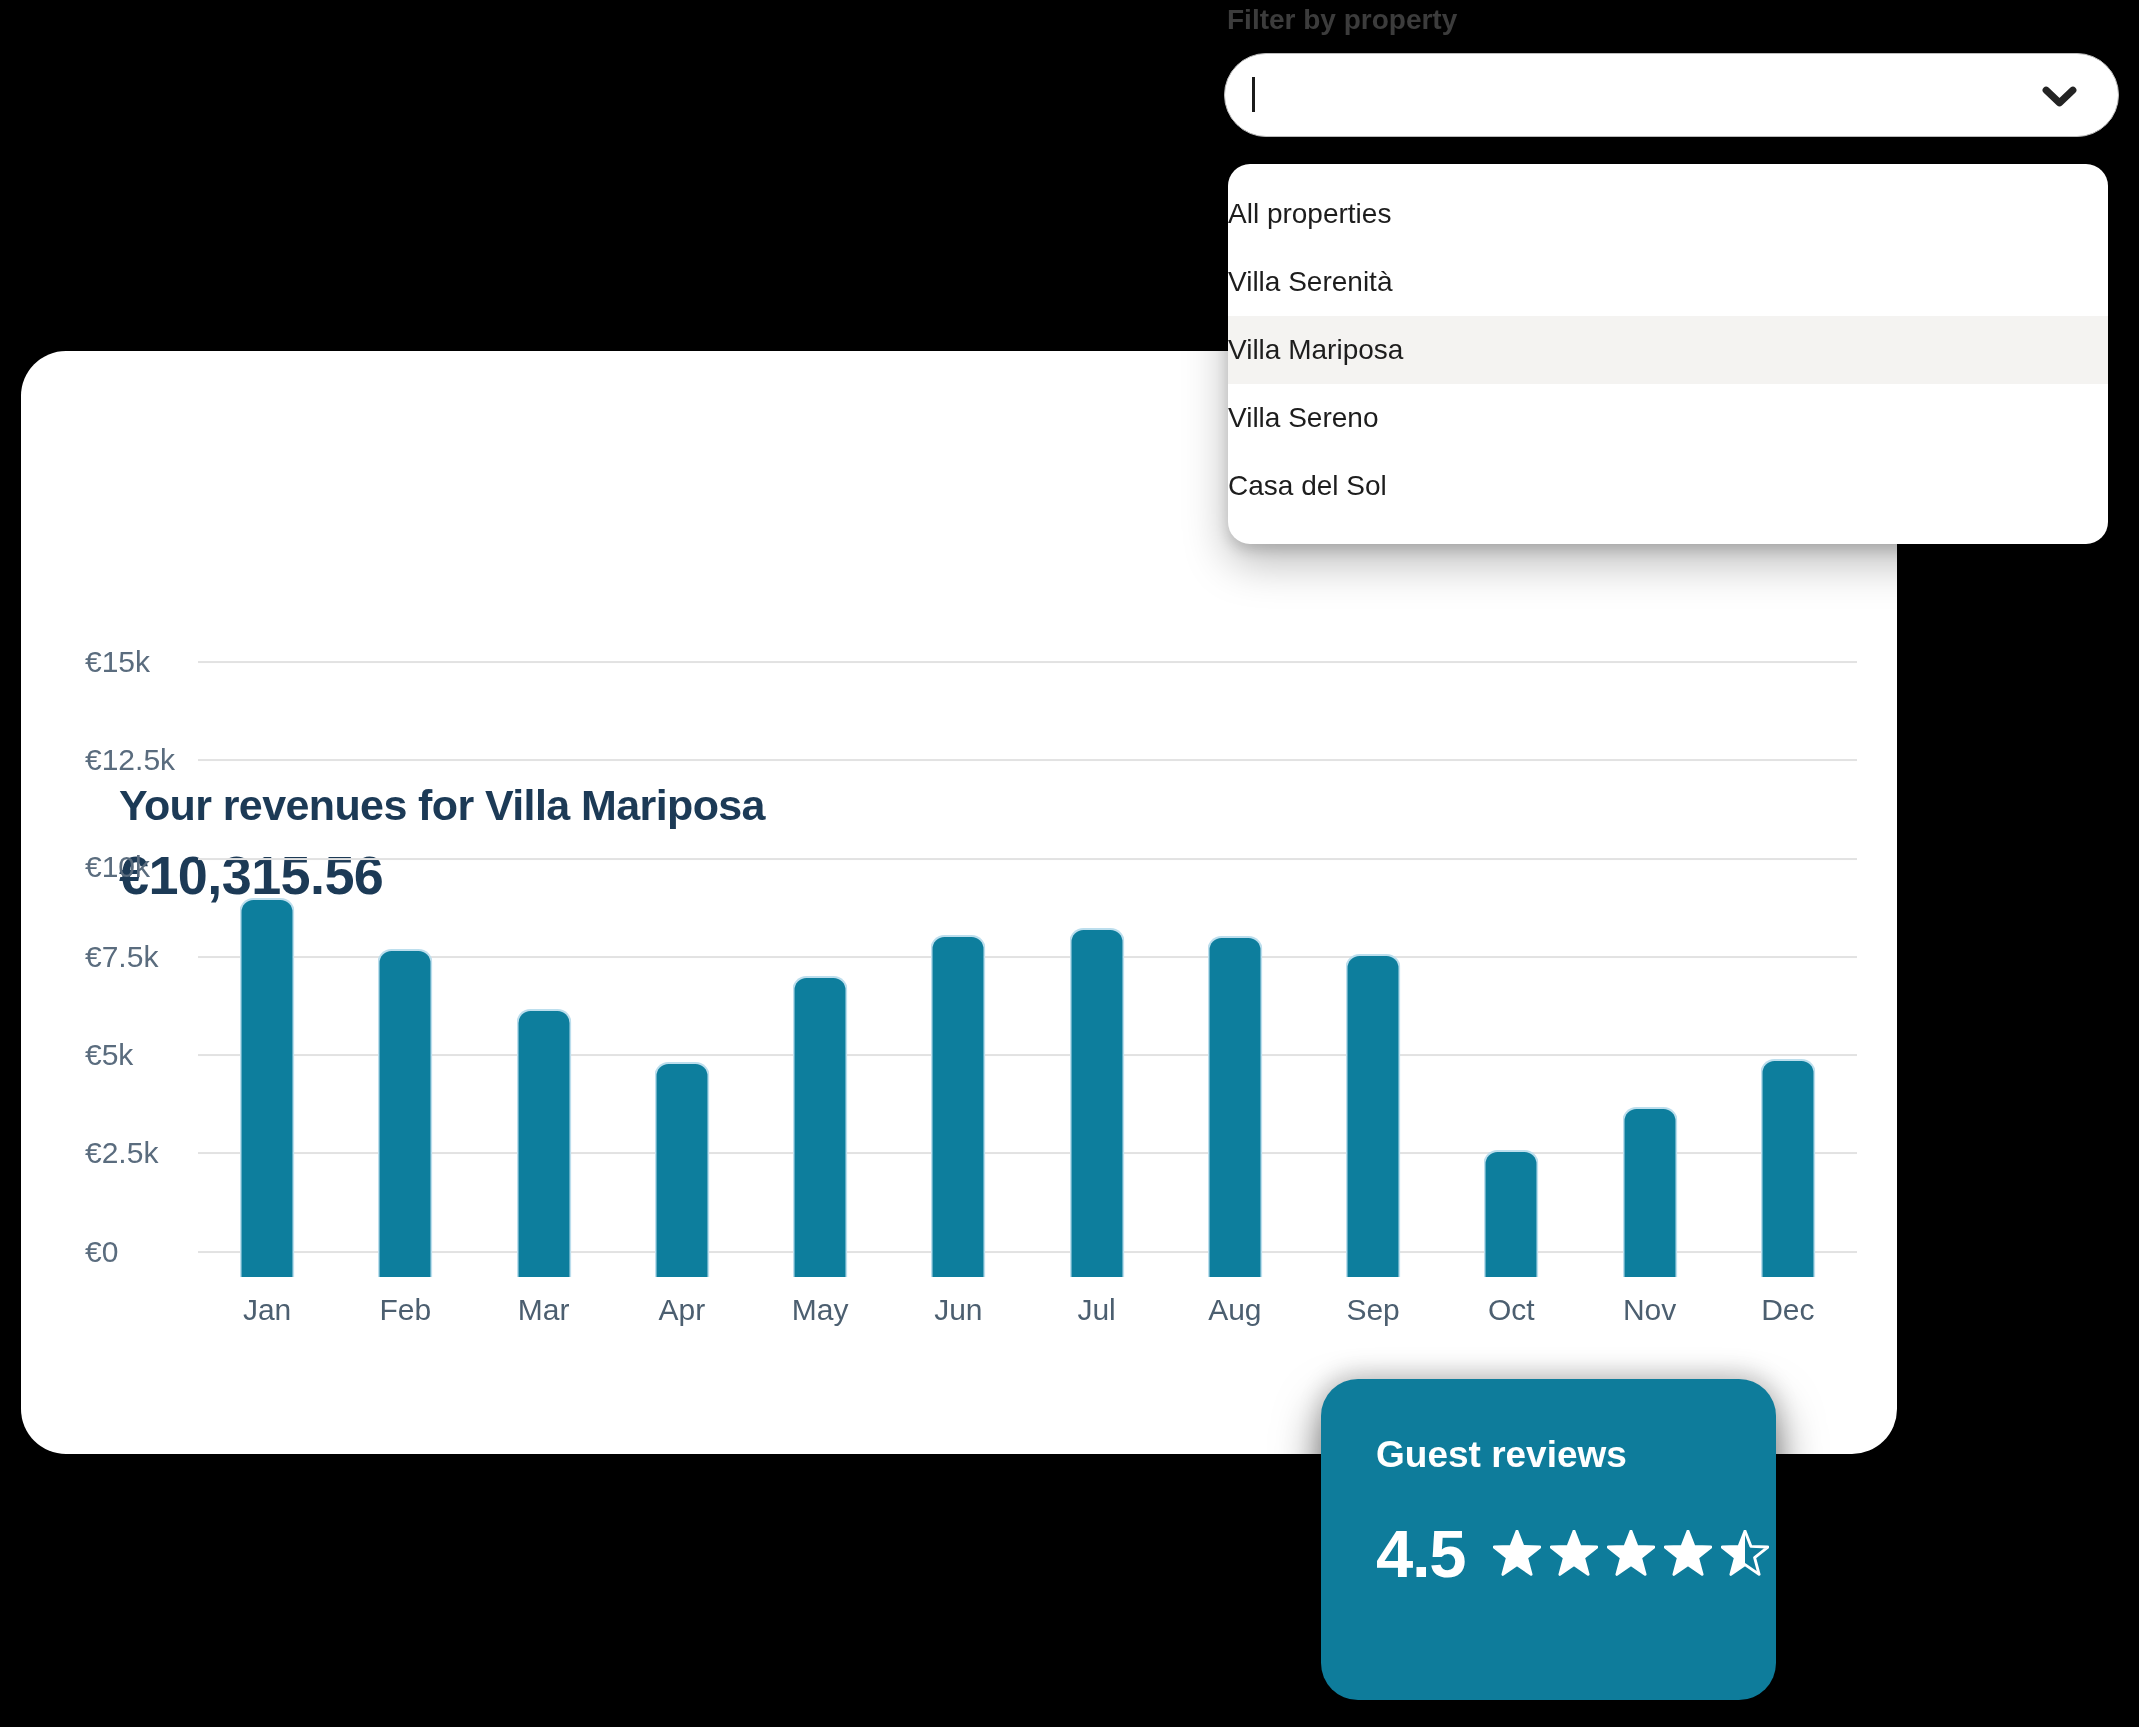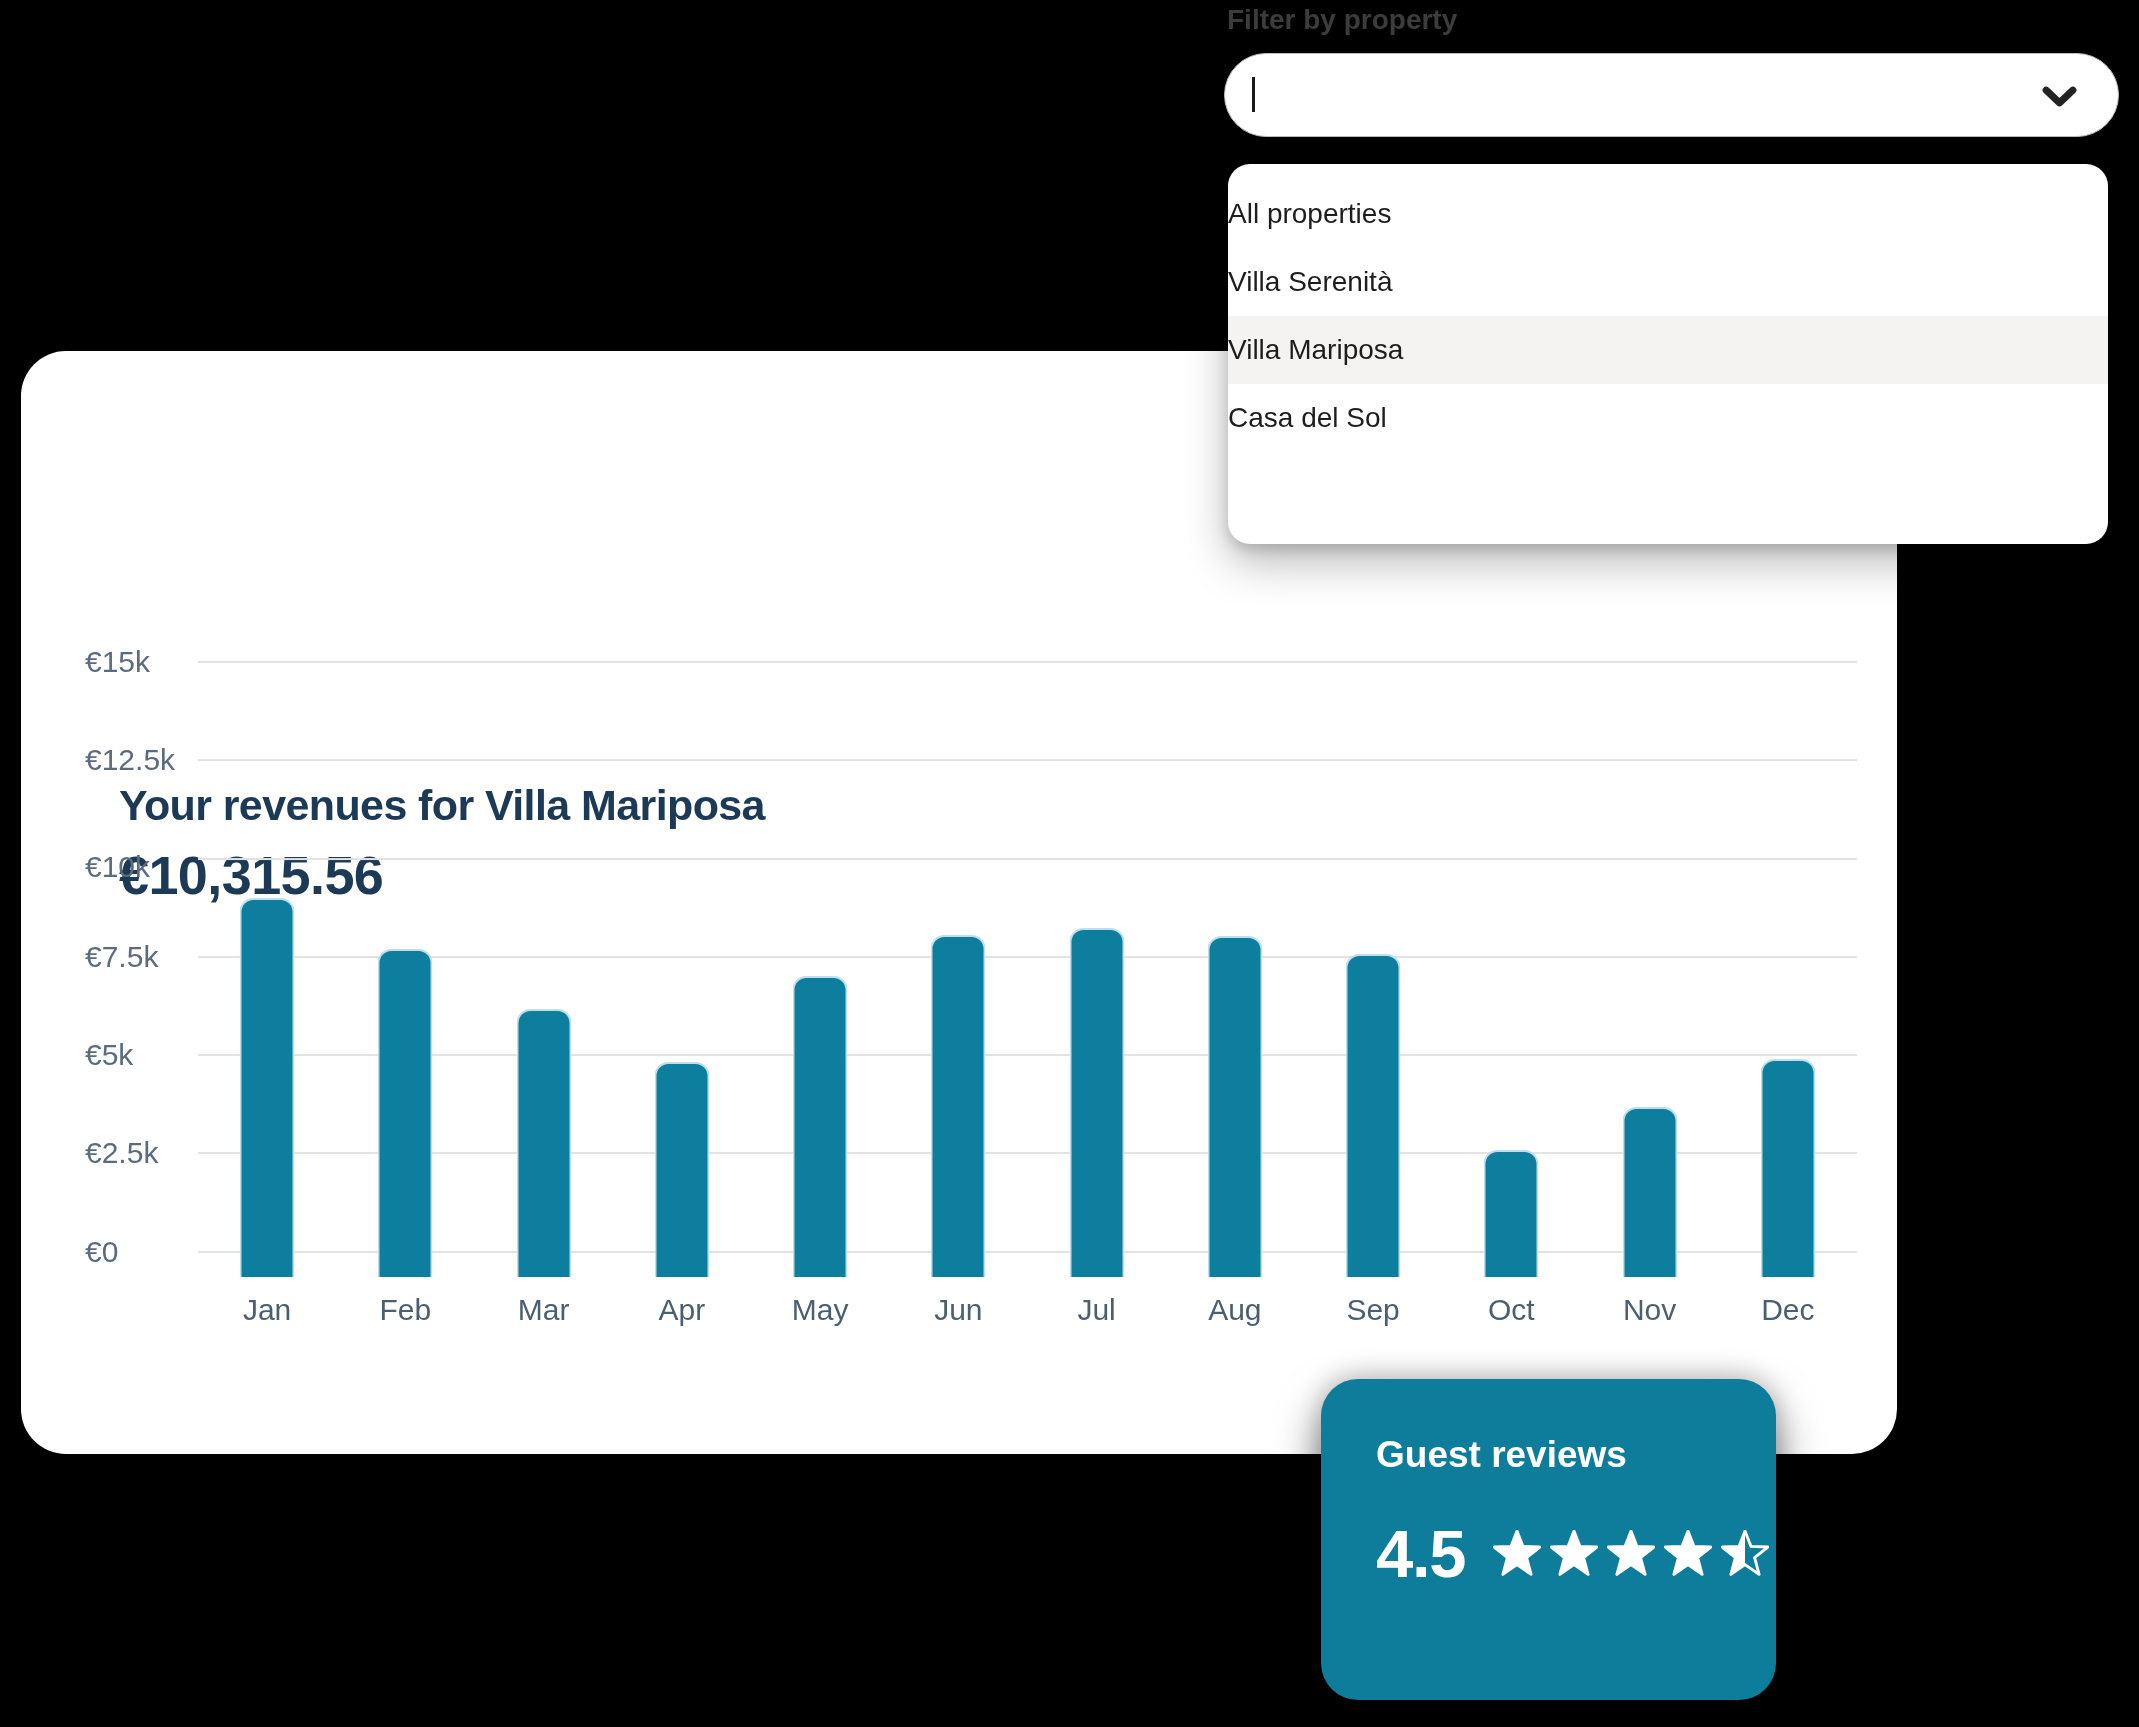--- a/index.html
+++ b/index.html
@@ -163,20 +163,21 @@
     <span class="text-cursor"></span>
     <svg class="chevron" width="37" height="23" viewBox="0 0 58 36" fill="none">
       <polyline points="8,8 29,28 50,8" stroke="#232323" stroke-width="11" stroke-linecap="round" stroke-linejoin="round"></polyline>
     </svg>
   </div>
 
   <div class="property-menu" id="menu-host">
       <div class="menu-item">All properties</div>
       <div class="menu-item">Villa Serenità</div>
       <div class="menu-item highlighted">Villa Mariposa</div>
+      <div class="menu-item">Villa Sereno</div>
       <div class="menu-item">Casa del Sol</div>
     </div>
 
   <aside class="guest-card">
     <div class="guest-title">Guest reviews</div>
     <div class="guest-row">
       <span class="guest-rating">4.5</span>
       <div class="stars" id="stars-host">
           <svg viewBox="0 0 100 100" width="48" height="48">
             <polygon points="50,2 62.3,34 97.6,35.5 70,57.5 79.4,92.5 50,72 20.6,92.5 30,57.5 2.4,35.5 37.7,34" fill="#ffffff" stroke="#ffffff" stroke-width="6" stroke-linejoin="round"></polygon>

